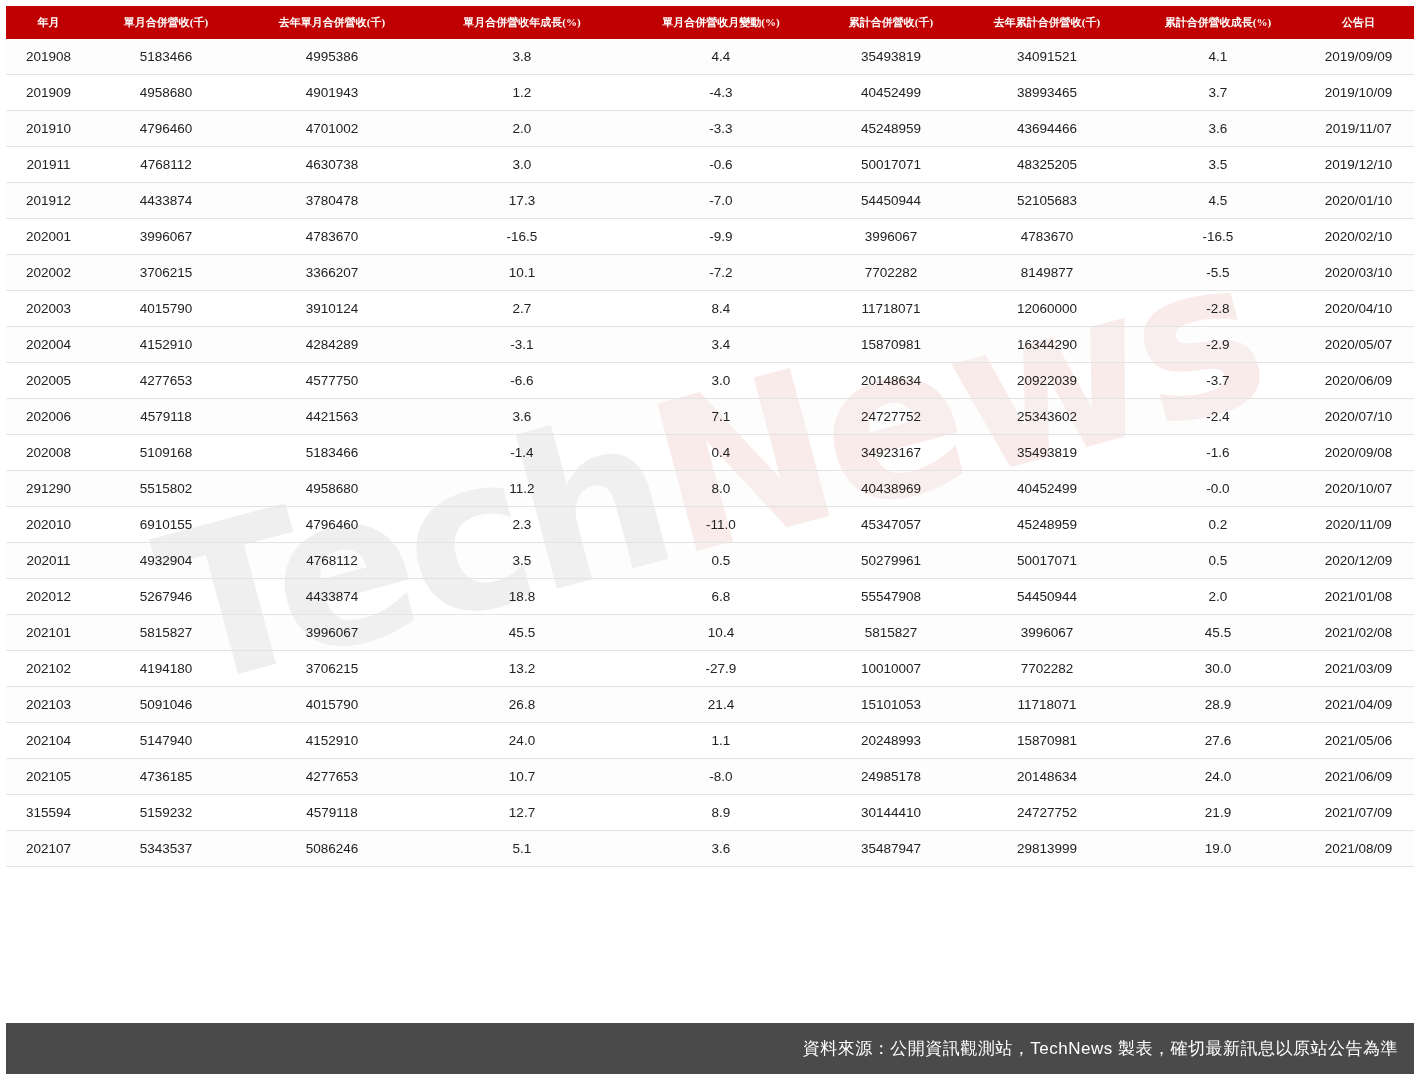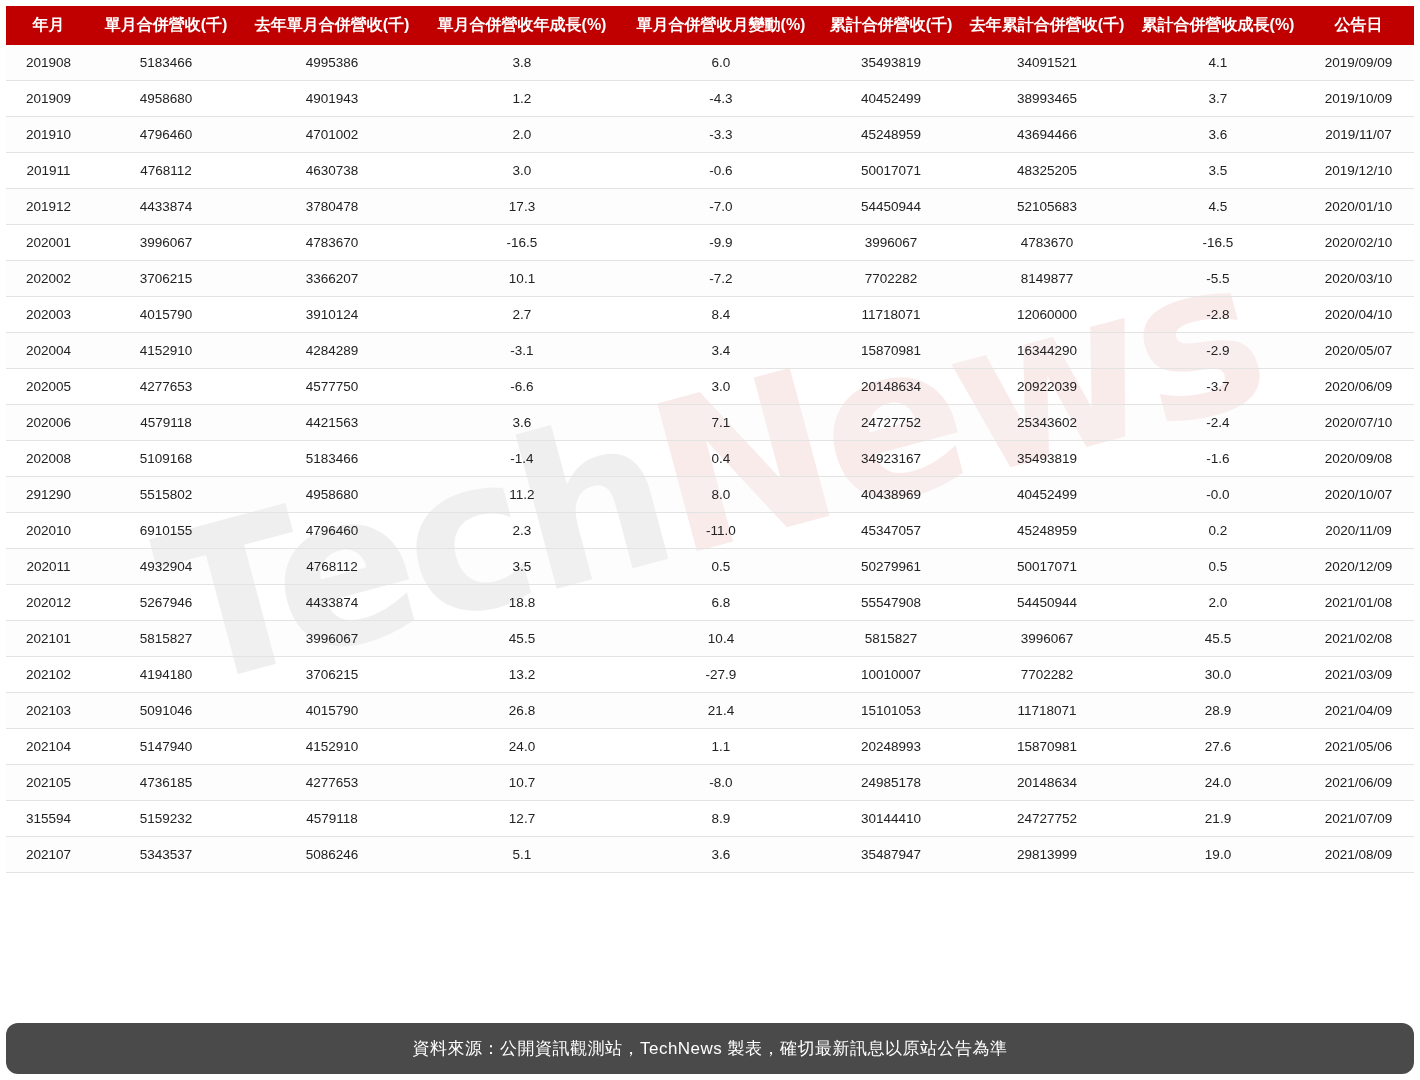--- a/index.html
+++ b/index.html
@@ -49,26 +49,27 @@
     position: relative;
     z-index: 10;
     border-collapse: collapse;
     width: 1408px;
     table-layout: fixed;
     background: transparent;
   }
   table.revenue th {
     background: #c00000;
     color: #ffffff;
-    font-size: 16px;
+    font-size: 11px;
     font-weight: bold;
     padding: 9px 4px;
     text-align: center;
     border: none;
     white-space: nowrap;
+    font-family: Liberation Serif, serif;
   }
   table.revenue td {
     font-size: 13.5px;
     color: #222222;
     text-align: center;
     padding: 10px 4px;
     border-bottom: 1px solid #e3e3e3;
     background: transparent;
     white-space: nowrap;
   }
@@ -78,27 +79,26 @@
   table.revenue tbody tr:nth-child(even) td {
     background: rgba(255, 255, 255, 0.30);
   }
   .footer {
     position: absolute;
     left: 6px;
     bottom: 6px;
     width: 1408px;
     background: #4a4a4a;
     color: #ffffff;
-    text-align: center;
+    text-align: right;
     font-size: 17px;
-    padding: 14px 8px;
+    padding: 14px 16px;
     box-sizing: border-box;
     letter-spacing: 0.5px;
     z-index: 10;
-    border-radius: 12px;
   }
   col.c0 { width: 85px; }
   col.c1 { width: 150px; }
   col.c2 { width: 182px; }
   col.c3 { width: 198px; }
   col.c4 { width: 200px; }
   col.c5 { width: 140px; }
   col.c6 { width: 172px; }
   col.c7 { width: 170px; }
   col.c8 { width: 111px; }
@@ -136,21 +136,21 @@
           <th>累計合併營收成長(%)</th>
           <th>公告日</th>
         </tr>
     </thead>
     <tbody id="body-rows">
         <tr>
           <td>201908</td>
           <td>5183466</td>
           <td>4995386</td>
           <td>3.8</td>
-          <td>6.0</td>
+          <td>4.4</td>
           <td>35493819</td>
           <td>34091521</td>
           <td>4.1</td>
           <td>2019/09/09</td>
         </tr>
         <tr>
           <td>201909</td>
           <td>4958680</td>
           <td>4901943</td>
           <td>1.2</td>

